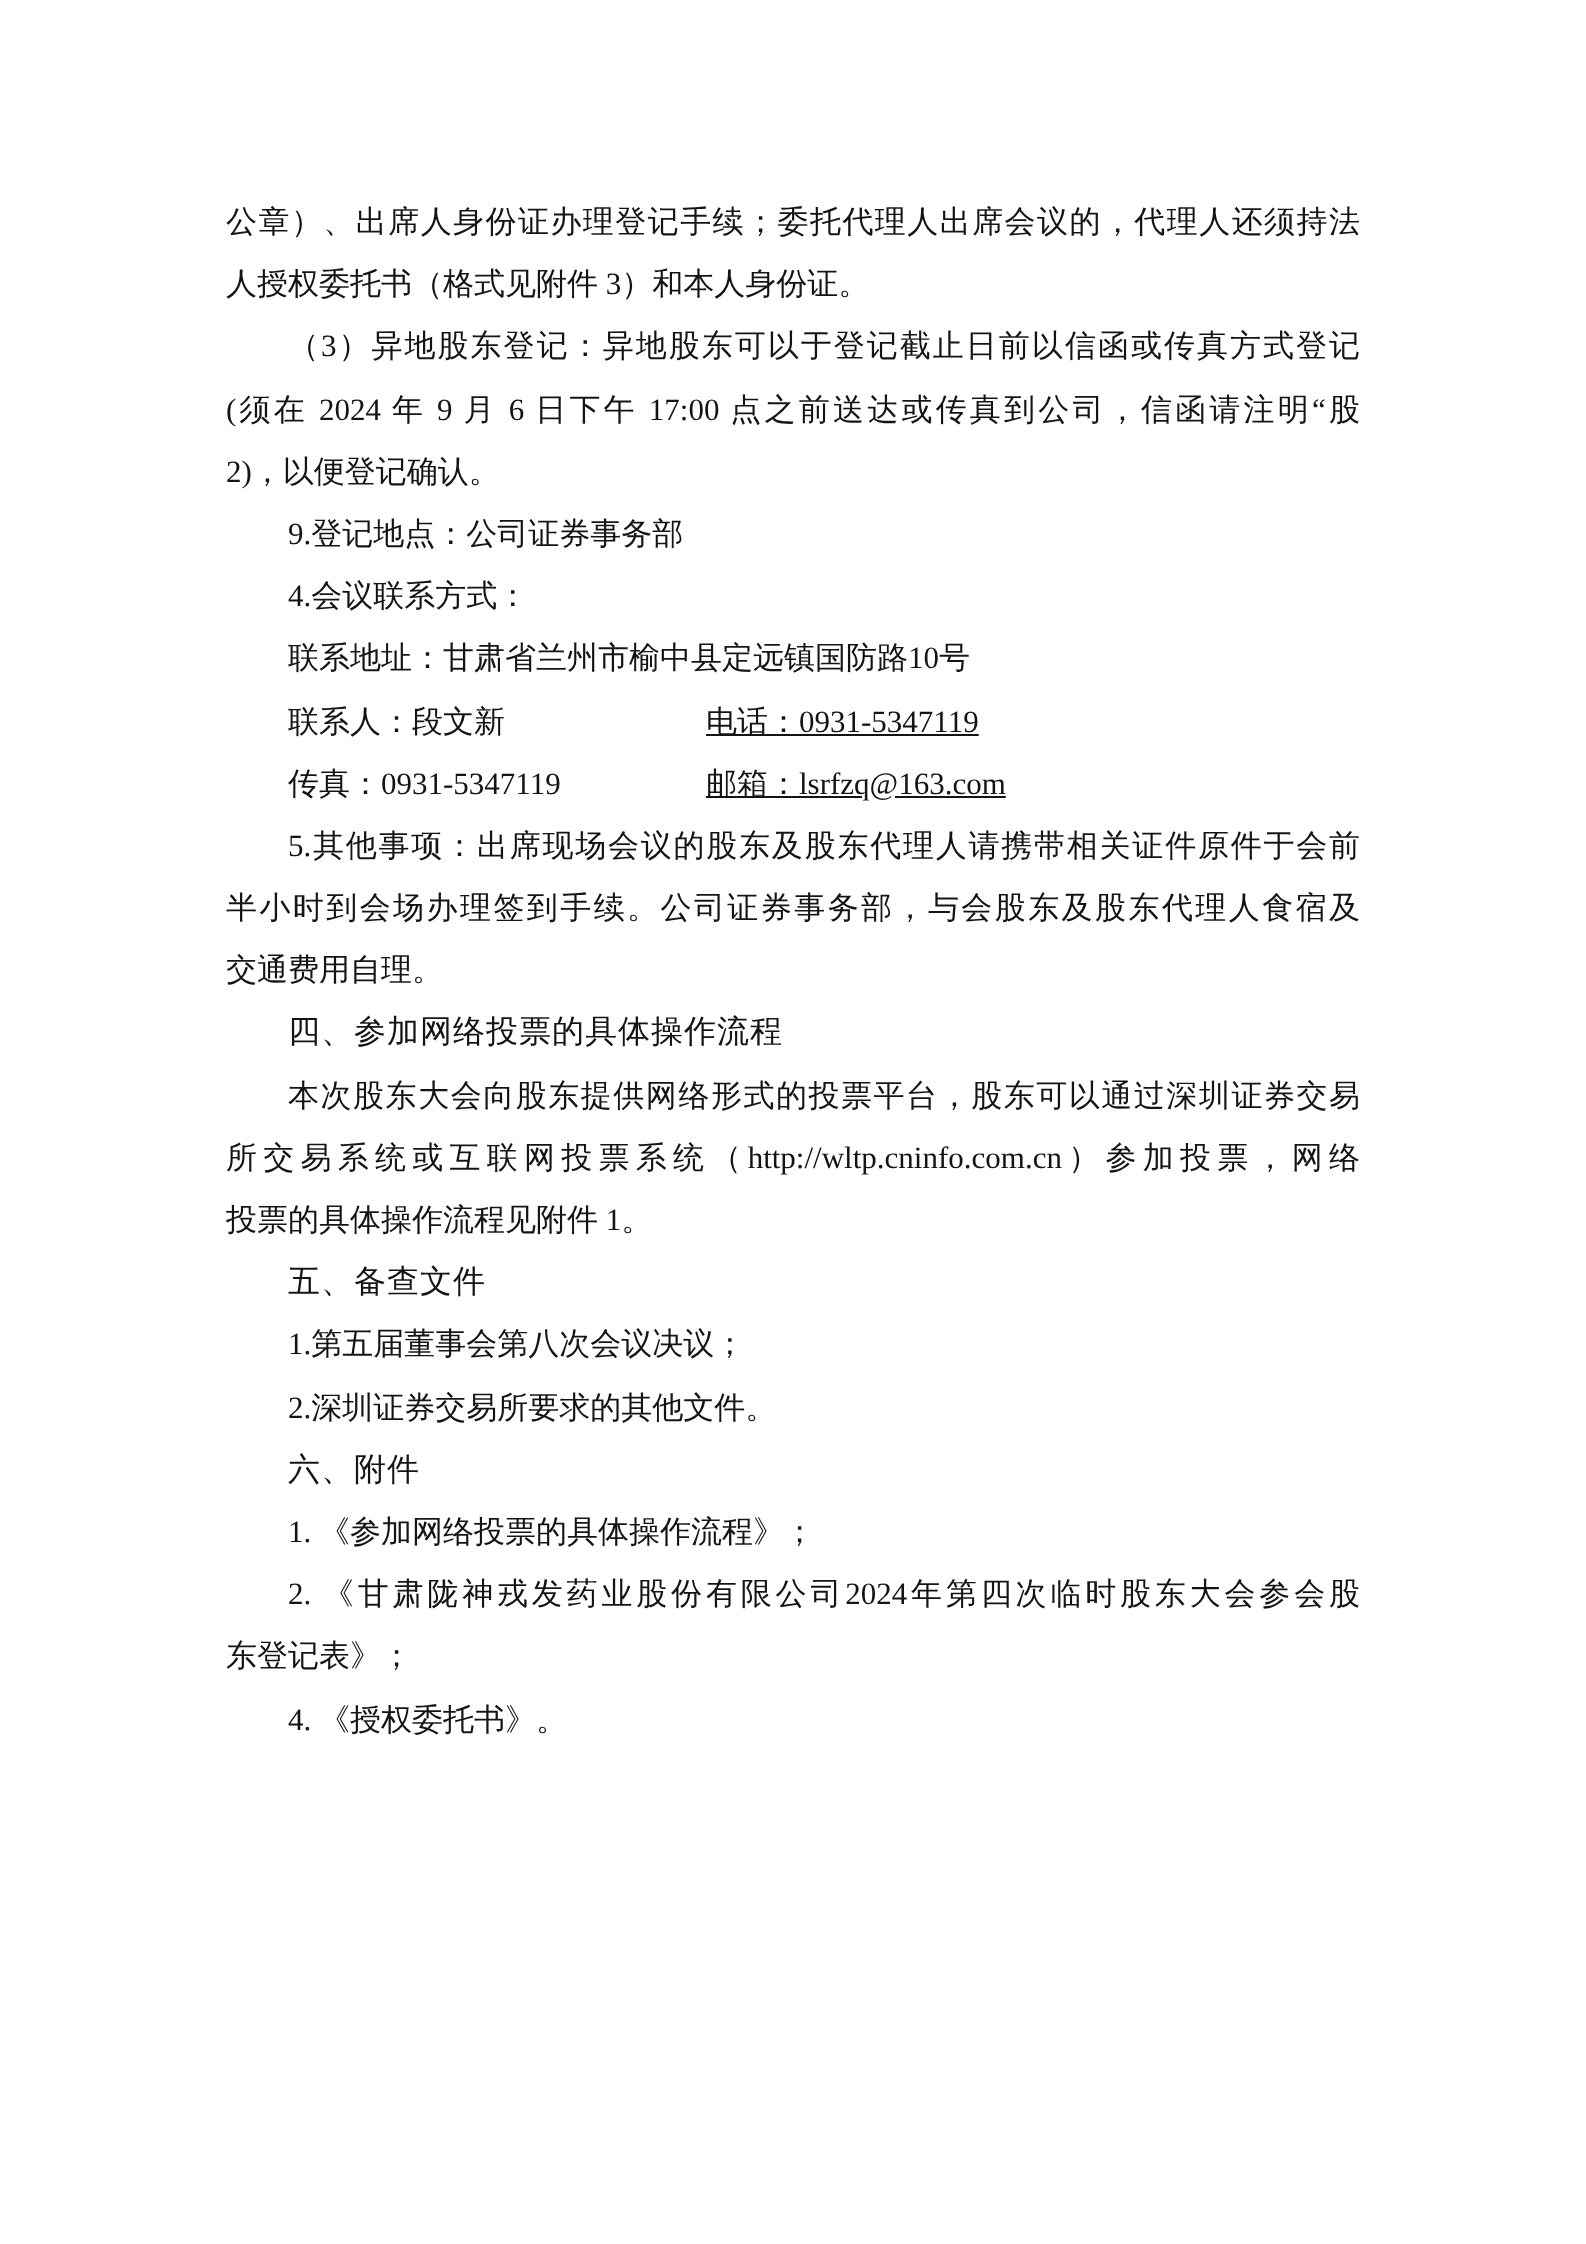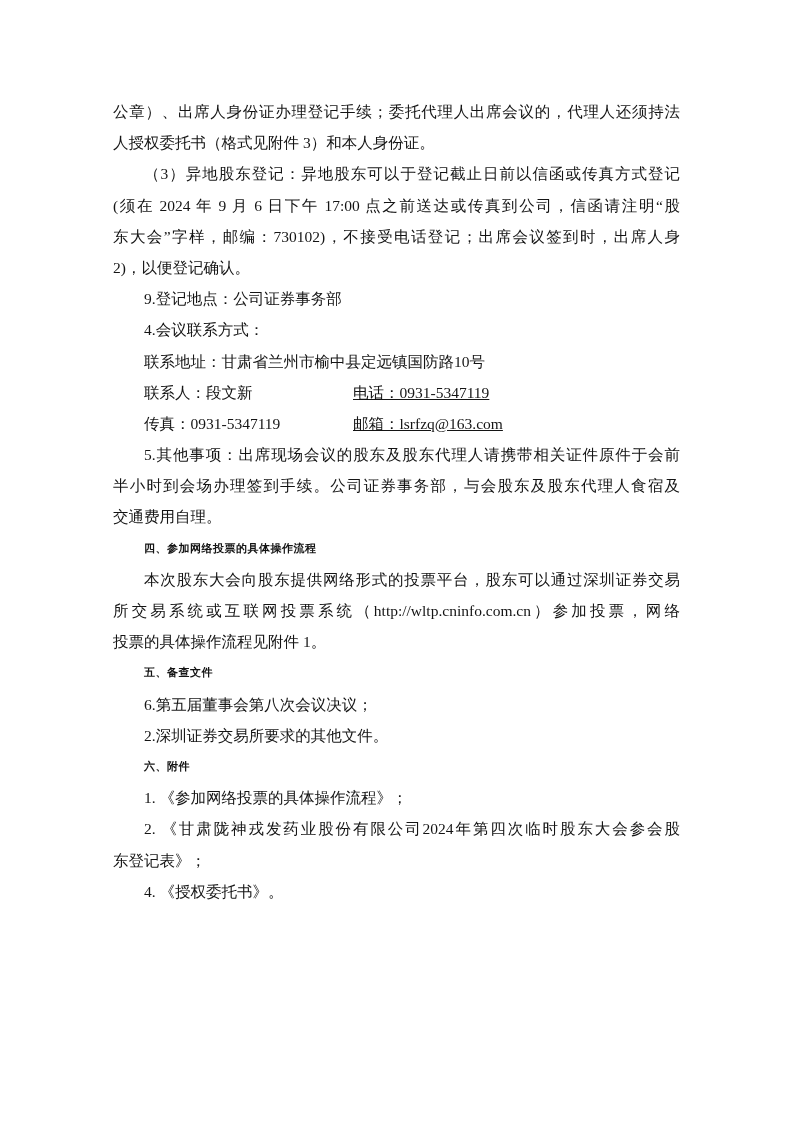--- a/index.html
+++ b/index.html
@@ -32,58 +32,57 @@
   .line.indent {
     text-indent: 31px;
   }
   .line.justify {
     white-space: normal;
     text-align: justify;
     text-align-last: justify;
     overflow: hidden;
   }
   .line.bold {
-    font-weight: 700;
+    font-weight: 400;
     font-family: "Liberation Sans", "DejaVu Sans", sans-serif;
-    font-size: 11px;
+    font-size: 16px;
     letter-spacing: 0.5px;
   }
   .line .col2 {
     position: absolute;
     left: 240px;
     top: 0;
     text-indent: 0;
     text-decoration: underline;
   }
 </style>
 </head>
 <body>
 
 <div class="page">
   <div class="doc" id="doc">
       <div class="line justify"><span>公章）、出席人身份证办理登记手续；委托代理人出席会议的，代理人还须持法</span></div>
       <div class="line"><span>人授权委托书（格式见附件 3）和本人身份证。</span></div>
       <div class="line indent justify"><span>（3）异地股东登记：异地股东可以于登记截止日前以信函或传真方式登记</span></div>
       <div class="line justify"><span>(须在 2024 年 9 月 6 日下午 17:00 点之前送达或传真到公司，信函请注明“股</span></div>
-      <div class="line justify"><span>东大会”字样，邮编：730102)，不接受电话登记；出席会议签到时，出席人身</span></div>
       <div class="line"><span>2)，以便登记确认。</span></div>
       <div class="line indent"><span>9.登记地点：公司证券事务部</span></div>
       <div class="line indent"><span>4.会议联系方式：</span></div>
       <div class="line indent"><span>联系地址：甘肃省兰州市榆中县定远镇国防路10号</span></div>
       <div class="line indent"><span>联系人：段文新</span><span class="col2">电话：0931-5347119</span></div>
       <div class="line indent"><span>传真：0931-5347119</span><span class="col2">邮箱：lsrfzq@163.com</span></div>
       <div class="line indent justify"><span>5.其他事项：出席现场会议的股东及股东代理人请携带相关证件原件于会前</span></div>
       <div class="line justify"><span>半小时到会场办理签到手续。公司证券事务部，与会股东及股东代理人食宿及</span></div>
       <div class="line"><span>交通费用自理。</span></div>
       <div class="line indent bold"><span>四、参加网络投票的具体操作流程</span></div>
       <div class="line indent justify"><span>本次股东大会向股东提供网络形式的投票平台，股东可以通过深圳证券交易</span></div>
       <div class="line justify"><span>所交易系统或互联网投票系统（http://wltp.cninfo.com.cn）参加投票，网络</span></div>
       <div class="line"><span>投票的具体操作流程见附件 1。</span></div>
       <div class="line indent bold"><span>五、备查文件</span></div>
-      <div class="line indent"><span>6.第五届董事会第八次会议决议；</span></div>
+      <div class="line indent"><span>1.第五届董事会第八次会议决议；</span></div>
       <div class="line indent"><span>2.深圳证券交易所要求的其他文件。</span></div>
       <div class="line indent bold"><span>六、附件</span></div>
       <div class="line indent"><span>1. 《参加网络投票的具体操作流程》；</span></div>
       <div class="line indent justify"><span>2. 《甘肃陇神戎发药业股份有限公司2024年第四次临时股东大会参会股</span></div>
       <div class="line"><span>东登记表》；</span></div>
       <div class="line indent"><span>4. 《授权委托书》。</span></div>
     </div>
 </div>
 
 </body></html>

